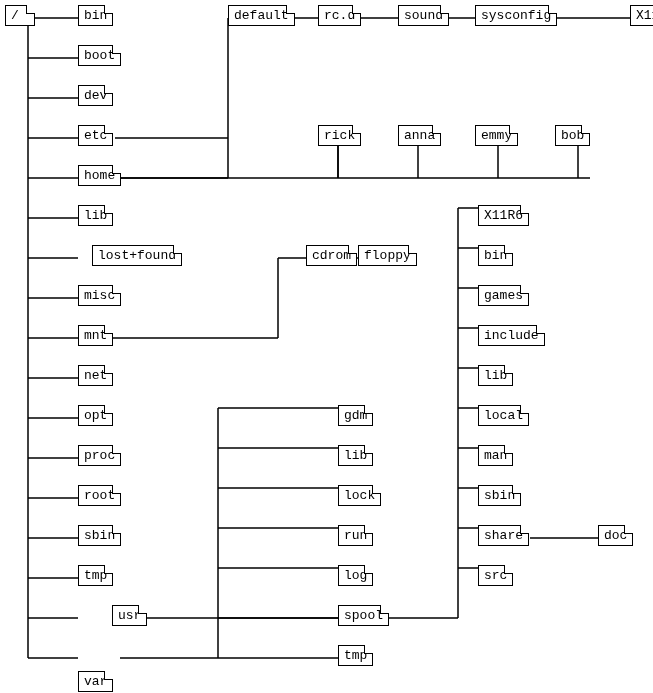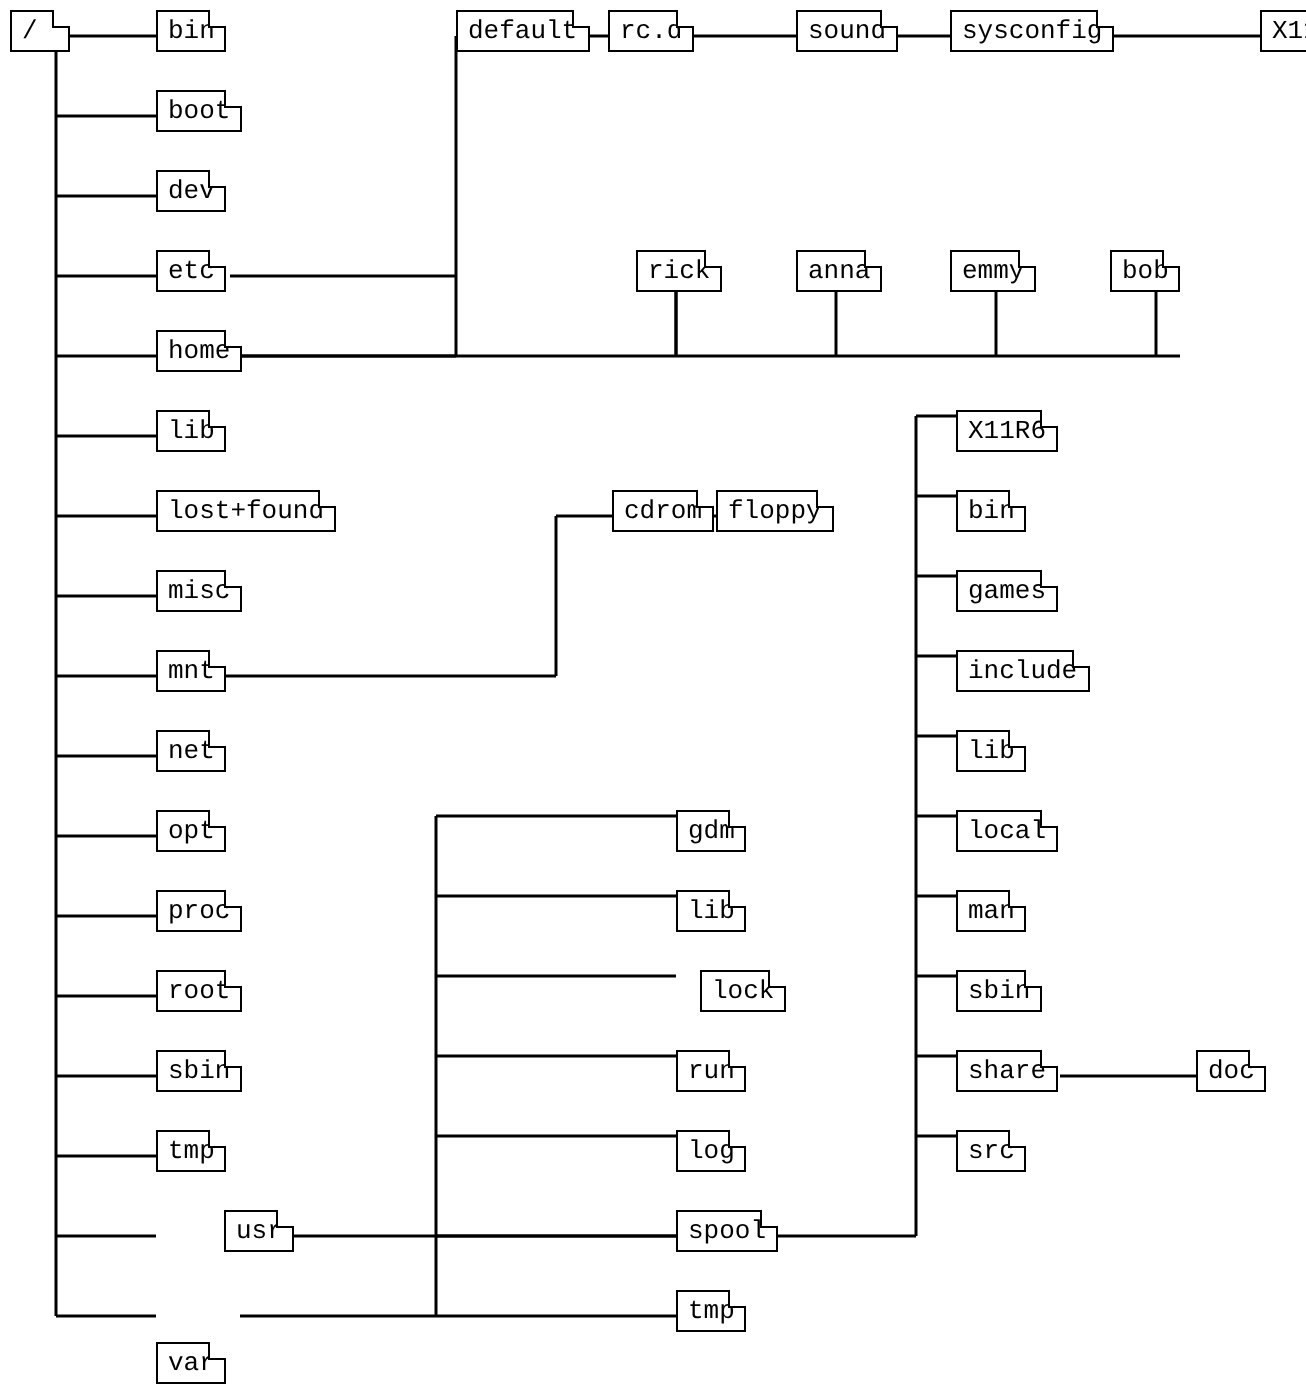--- a/index.html
+++ b/index.html
@@ -169,21 +169,21 @@
   </div>
   <div class="node" style="left:78px;top:125px;">
     <div class="file-icon">etc</div>
   </div>
   <div class="node" style="left:78px;top:165px;">
     <div class="file-icon">home</div>
   </div>
   <div class="node" style="left:78px;top:205px;">
     <div class="file-icon">lib</div>
   </div>
-  <div class="node" style="left:78px;top:245px;">
+  <div class="node" style="left:92px;top:245px;">
     <div class="file-icon">lost+found</div>
   </div>
   <div class="node" style="left:78px;top:285px;">
     <div class="file-icon">misc</div>
   </div>
   <div class="node" style="left:78px;top:325px;justify-content:center;">
     <div class="file-icon">mnt</div>
   </div>
   <div class="node" style="left:78px;top:365px;">
     <div class="file-icon">net</div>
@@ -206,21 +206,21 @@
   <div class="node" style="left:78px;top:605px;padding-left:34px;">
     <div class="file-icon">usr</div>
   </div>
   <div class="node" style="left:78px;top:671px;">
     <div class="file-icon">var</div>
   </div>
 
   <div class="node" style="left:228px;top:5px;">
     <div class="file-icon">default</div>
   </div>
-  <div class="node" style="left:304px;top:5px;justify-content:flex-end;">
+  <div class="node" style="left:318px;top:5px;justify-content:flex-end;">
     <div class="file-icon">rc.d</div>
   </div>
   <div class="node" style="left:398px;top:5px;">
     <div class="file-icon">sound</div>
   </div>
   <div class="node" style="left:475px;top:5px;">
     <div class="file-icon">sysconfig</div>
   </div>
   <div class="node" style="left:630px;top:5px;">
     <div class="file-icon">X11</div>
@@ -280,21 +280,21 @@
   <div class="node" style="left:598px;top:525px;">
     <div class="file-icon">doc</div>
   </div>
 
   <div class="node" style="left:338px;top:405px;">
     <div class="file-icon">gdm</div>
   </div>
   <div class="node" style="left:338px;top:445px;">
     <div class="file-icon">lib</div>
   </div>
-  <div class="node" style="left:338px;top:485px;margin-left:12px;">
+  <div class="node" style="left:338px;top:485px;">
     <div class="file-icon">lock</div>
   </div>
   <div class="node" style="left:338px;top:525px;">
     <div class="file-icon">run</div>
   </div>
   <div class="node" style="left:338px;top:565px;">
     <div class="file-icon">log</div>
   </div>
   <div class="node" style="left:338px;top:605px;">
     <div class="file-icon">spool</div>

